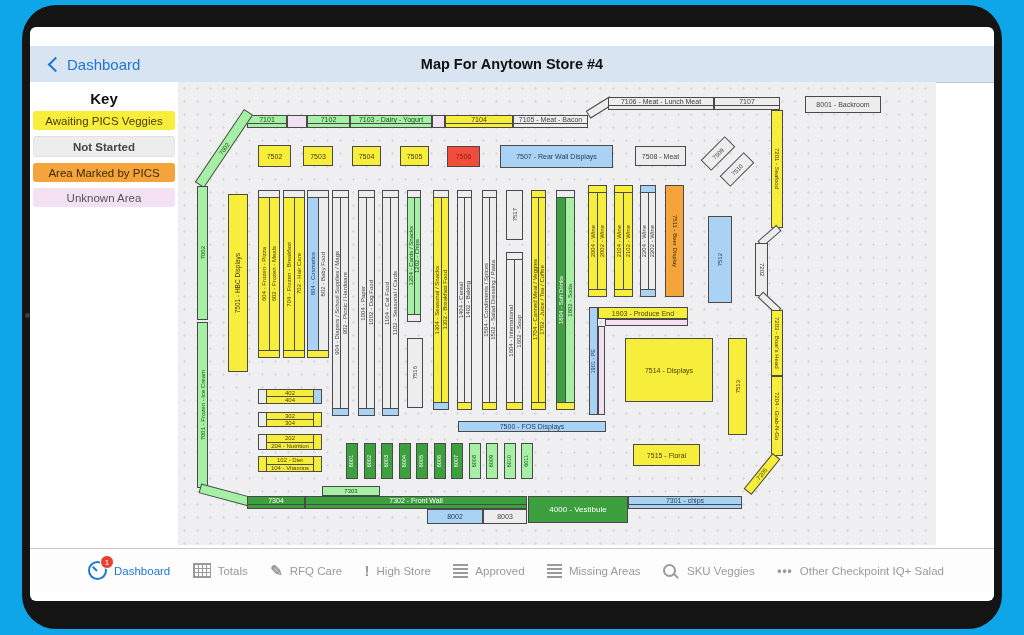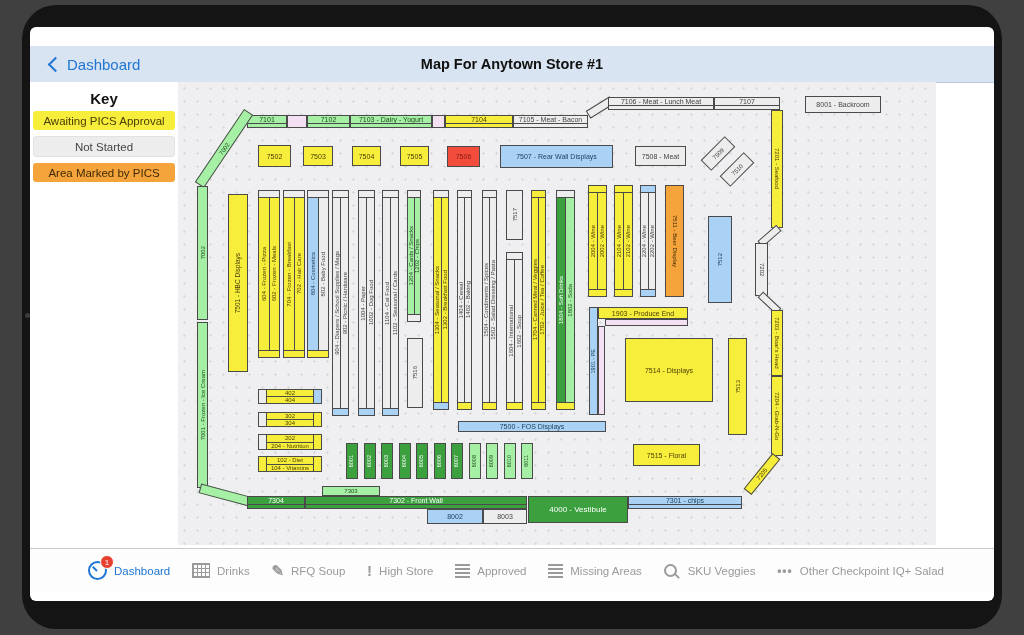--- a/index.html
+++ b/index.html
@@ -1,16 +1,16 @@
 <!DOCTYPE html>
 <html><head>
 <meta charset="utf-8">
 <style>
   html,body{margin:0;padding:0;background:#fff;font-family:"Liberation Sans",sans-serif;}
-  .page{position:relative;width:1024px;height:635px;overflow:hidden;background:#404040;}
+  .page{position:relative;width:1024px;height:635px;overflow:hidden;background:#0ea5e9;}
   .bezel{position:absolute;left:22px;top:5px;width:980px;height:624px;background:#141414;border-radius:34px;}
   .cam{position:absolute;left:25px;top:313px;width:5px;height:5px;border-radius:50%;background:#3c3c3c;}
   .screen{position:absolute;left:30px;top:27px;width:964px;height:574px;background:#fff;border-radius:6px;overflow:hidden;}
   .layer{position:absolute;left:-30px;top:-27px;width:1024px;height:635px;}
   
   .nav{position:absolute;left:30px;top:46px;width:964px;height:36px;background:#d8e4f1;border-bottom:1px solid #b9c7d6;}
   .back{position:absolute;left:18px;top:0;height:36px;display:flex;align-items:center;gap:6px;color:#2176d2;font-size:15px;cursor:pointer;}
   .chev{width:9px;height:9px;border-left:2.5px solid #2176d2;border-bottom:2.5px solid #2176d2;transform:rotate(45deg);margin-left:2px;}
   .ttl{position:absolute;left:0;right:0;top:0;height:36px;display:flex;align-items:center;justify-content:center;font-size:14.5px;font-weight:bold;color:#111;}
   
@@ -58,51 +58,52 @@
   <div class="bezel"></div>
   <div class="cam"></div>
   <div class="screen">
     <div class="layer">
 
       <div class="nav">
         <div class="back">
           <span class="chev"></span>
           <span>Dashboard</span>
         </div>
-        <div class="ttl">Map For Anytown Store #1</div>
+        <div class="ttl">Map For Anytown Store #4</div>
       </div>
 
       <div class="keypanel">
         <div class="keytitle">Key</div>
         <div>
-            <div class="keyitem" style="background: rgb(247, 238, 60); color: rgb(74, 61, 5);">Awaiting PICS Approval</div>
-            <div class="keyitem" style="background: rgb(237, 237, 238); color: rgb(68, 68, 68); border: 1px solid rgb(226, 226, 226);">Not Started</div>
+            <div class="keyitem" style="background: rgb(247, 238, 60); color: rgb(74, 61, 5);">Awaiting PICS Veggies</div>
+            <div class="keyitem" style="background: rgb(237, 237, 238); color: rgb(68, 68, 68); border: 1px solid rgb(226, 226, 226); font-weight: bold;">Not Started</div>
             <div class="keyitem" style="background: rgb(245, 164, 60); color: rgb(61, 42, 5);">Area Marked by PICS</div>
+            <div class="keyitem" style="background: rgb(243, 225, 243); color: rgb(85, 85, 85);">Unknown Area</div>
           </div>
       </div>
 
       <div class="map"></div>
 
       <div class="tabbar">
           <div class="tab active">
             <span class="ticon">
               <span class="icn-gauge"></span>
               <span class="badge">1</span>
             </span>
             <span>Dashboard</span>
           </div>
           <div class="tab">
             <span class="ticon">
               <span class="icn-grid"></span>
             </span>
-            <span>Drinks</span>
+            <span>Totals</span>
           </div>
           <div class="tab">
             <span class="ticon icn-glyph">✎</span>
-            <span>RFQ Soup</span>
+            <span>RFQ Care</span>
           </div>
           <div class="tab">
             <span class="ticon icn-glyph">!</span>
             <span>High Store</span>
           </div>
           <div class="tab">
             <span class="ticon">
               <span class="icn-doc"></span>
             </span>
             <span>Approved</span>

